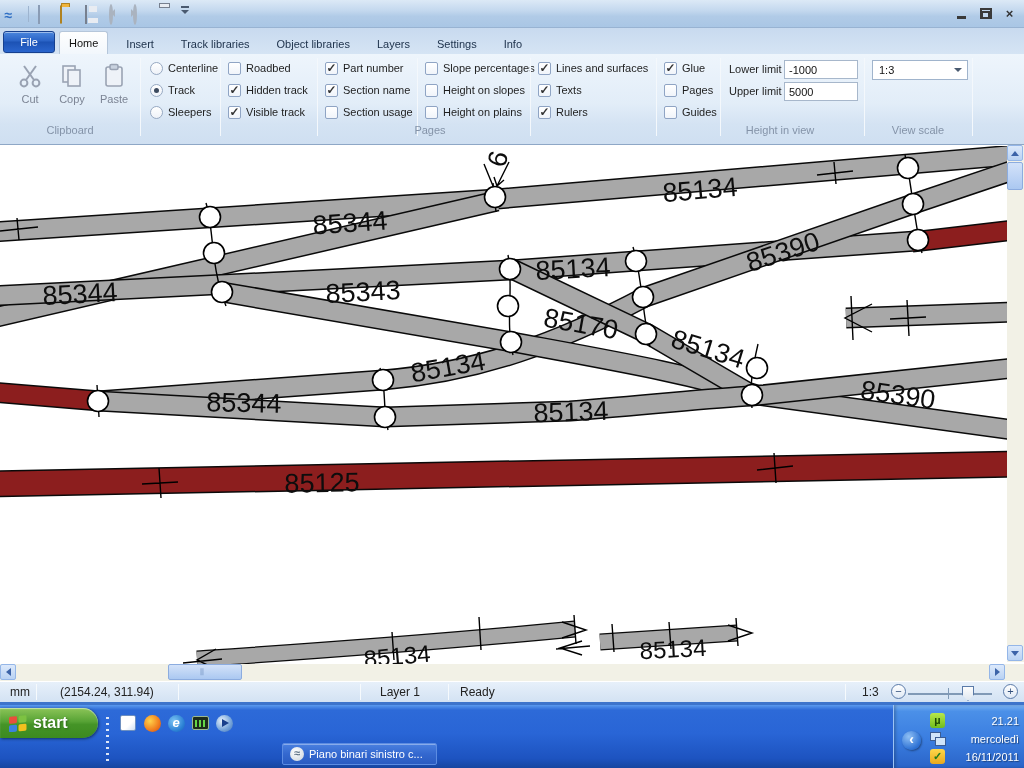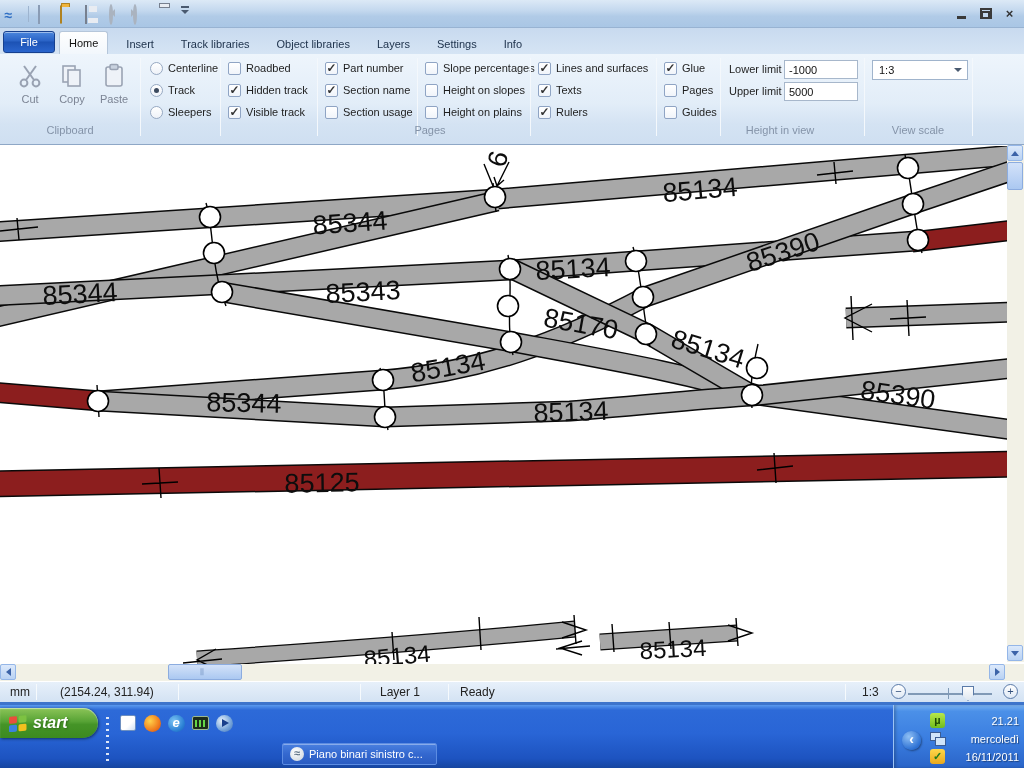--- a/index.html
+++ b/index.html
@@ -117,21 +117,21 @@
     clip-path:polygon(0 0,100% 0,100% 58%,50% 100%,0 58%); }
   .win-bottom { position:absolute; left:0; top:702px; width:1024px; height:3px; background:#3d74cb; }
 
   
   .taskbar { position:absolute; left:0; top:705px; width:1024px; height:63px;
     background:linear-gradient(180deg,#5a9aee 0%,#2d6ad8 8%,#2965d6 45%,#1d53c0 85%,#16459f 100%); }
   .startbtn { position:absolute; left:0; top:3px; width:98px; height:30px; border-radius:0 15px 15px 0;
     background:linear-gradient(180deg,#8cc558 0%,#57a335 45%,#459427 55%,#3c8a20 100%);
     box-shadow:1px 1px 3px rgba(0,0,0,.5), inset 0 1px 1px rgba(255,255,255,.5);
     display:flex; align-items:center; gap:5px; padding-left:8px; }
-  .start-label { color:#fff; font-size:16px; font-weight:bold; font-style:italic; text-shadow:1px 1px 2px #2f6a18; }
+  .start-label { color:#fff; font-size:16px; font-weight:bold; text-shadow:1px 1px 2px #2f6a18; }
   .flag { width:20px; height:18px; }
   .tb-dots { position:absolute; left:106px; top:8px; width:3px; height:48px;
     background:repeating-linear-gradient(0deg, rgba(255,255,255,.85) 0 2px, rgba(0,0,0,0) 2px 6px); }
   .ql { position:absolute; top:8px; width:20px; height:20px; display:flex; align-items:center; justify-content:center; }
   .ql-app { width:16px; height:16px; background:linear-gradient(135deg,#fff 60%,#cfe0f4); border:1px solid #6d8fc0; border-radius:2px; }
   .ql-ff { width:17px; height:17px; border-radius:50%; background:radial-gradient(circle at 35% 35%, #ffd24a, #f07c1e 60%, #c84a10); }
   .ql-ie { width:17px; height:17px; border-radius:50%; color:#fff; background:radial-gradient(circle at 35% 35%, #7cc4f4, #2a7fd4 65%, #1b5fb0);
     font-size:13px; font-style:italic; font-weight:bold; text-align:center; line-height:16px; }
   .ql-kbd { width:17px; height:14px; background:#1c2b1c; border:1px solid #9ab890; border-radius:2px; position:relative; }
   .ql-kbd:after { content:""; position:absolute; left:2px; top:3px; width:11px; height:7px;

